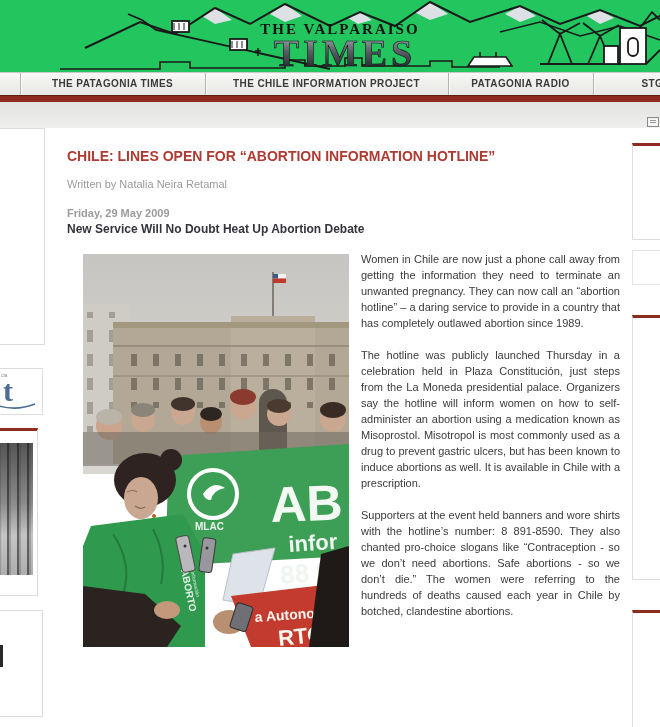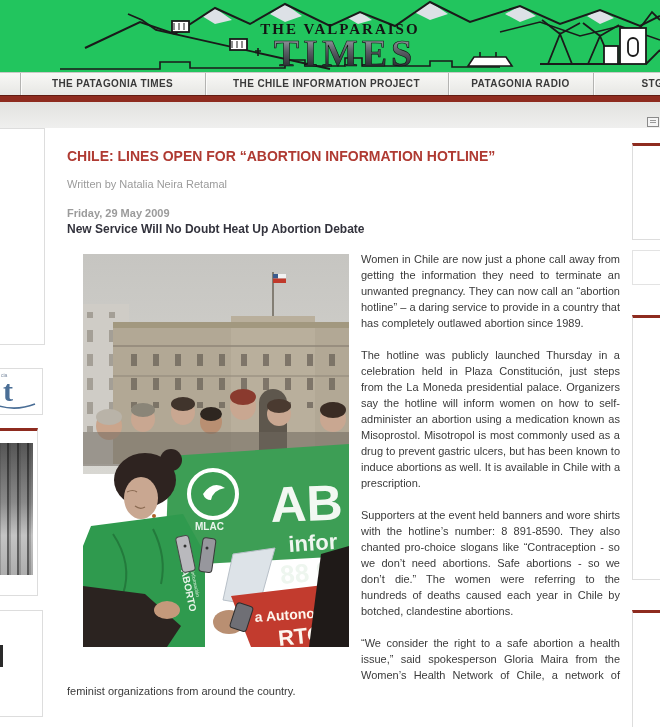--- a/index.html
+++ b/index.html
@@ -261,15 +261,14 @@
           </g>
 
           <polygon points="238,300 266,292 266,393 226,393" fill="#1f1a18"></polygon>
         </g>
       </svg>
     </div>
 
     <p>Women in Chile are now just a phone call away from getting the information they need to terminate an unwanted pregnancy. They can now call an “abortion hotline” – a daring service to provide in a country that has completely outlawed abortion since 1989.</p>
     <p>The hotline was publicly launched Thursday in a celebration held in Plaza Constitución, just steps from the La Moneda presidential palace. Organizers say the hotline will inform women on how to self-administer an abortion using a medication known as Misoprostol. Misotropol is most commonly used as a drug to prevent gastric ulcers, but has been known to induce abortions as well. It is available in Chile with a prescription.</p>
     <p>Supporters at the event held banners and wore shirts with the hotline’s number: 8 891-8590. They also chanted pro-choice slogans like “Contraception - so we don’t need abortions. Safe abortions - so we don’t die.” The women were referring to the hundreds of deaths caused each year in Chile by botched, clandestine abortions.</p>
-    <p>“We consider the right to a safe abortion a health issue,” said spokesperson Gloria Maira from the Women’s Health Network of Chile, a network of feminist organizations from around the country.</p>
   </div>
 </div>
 
 </body></html>

